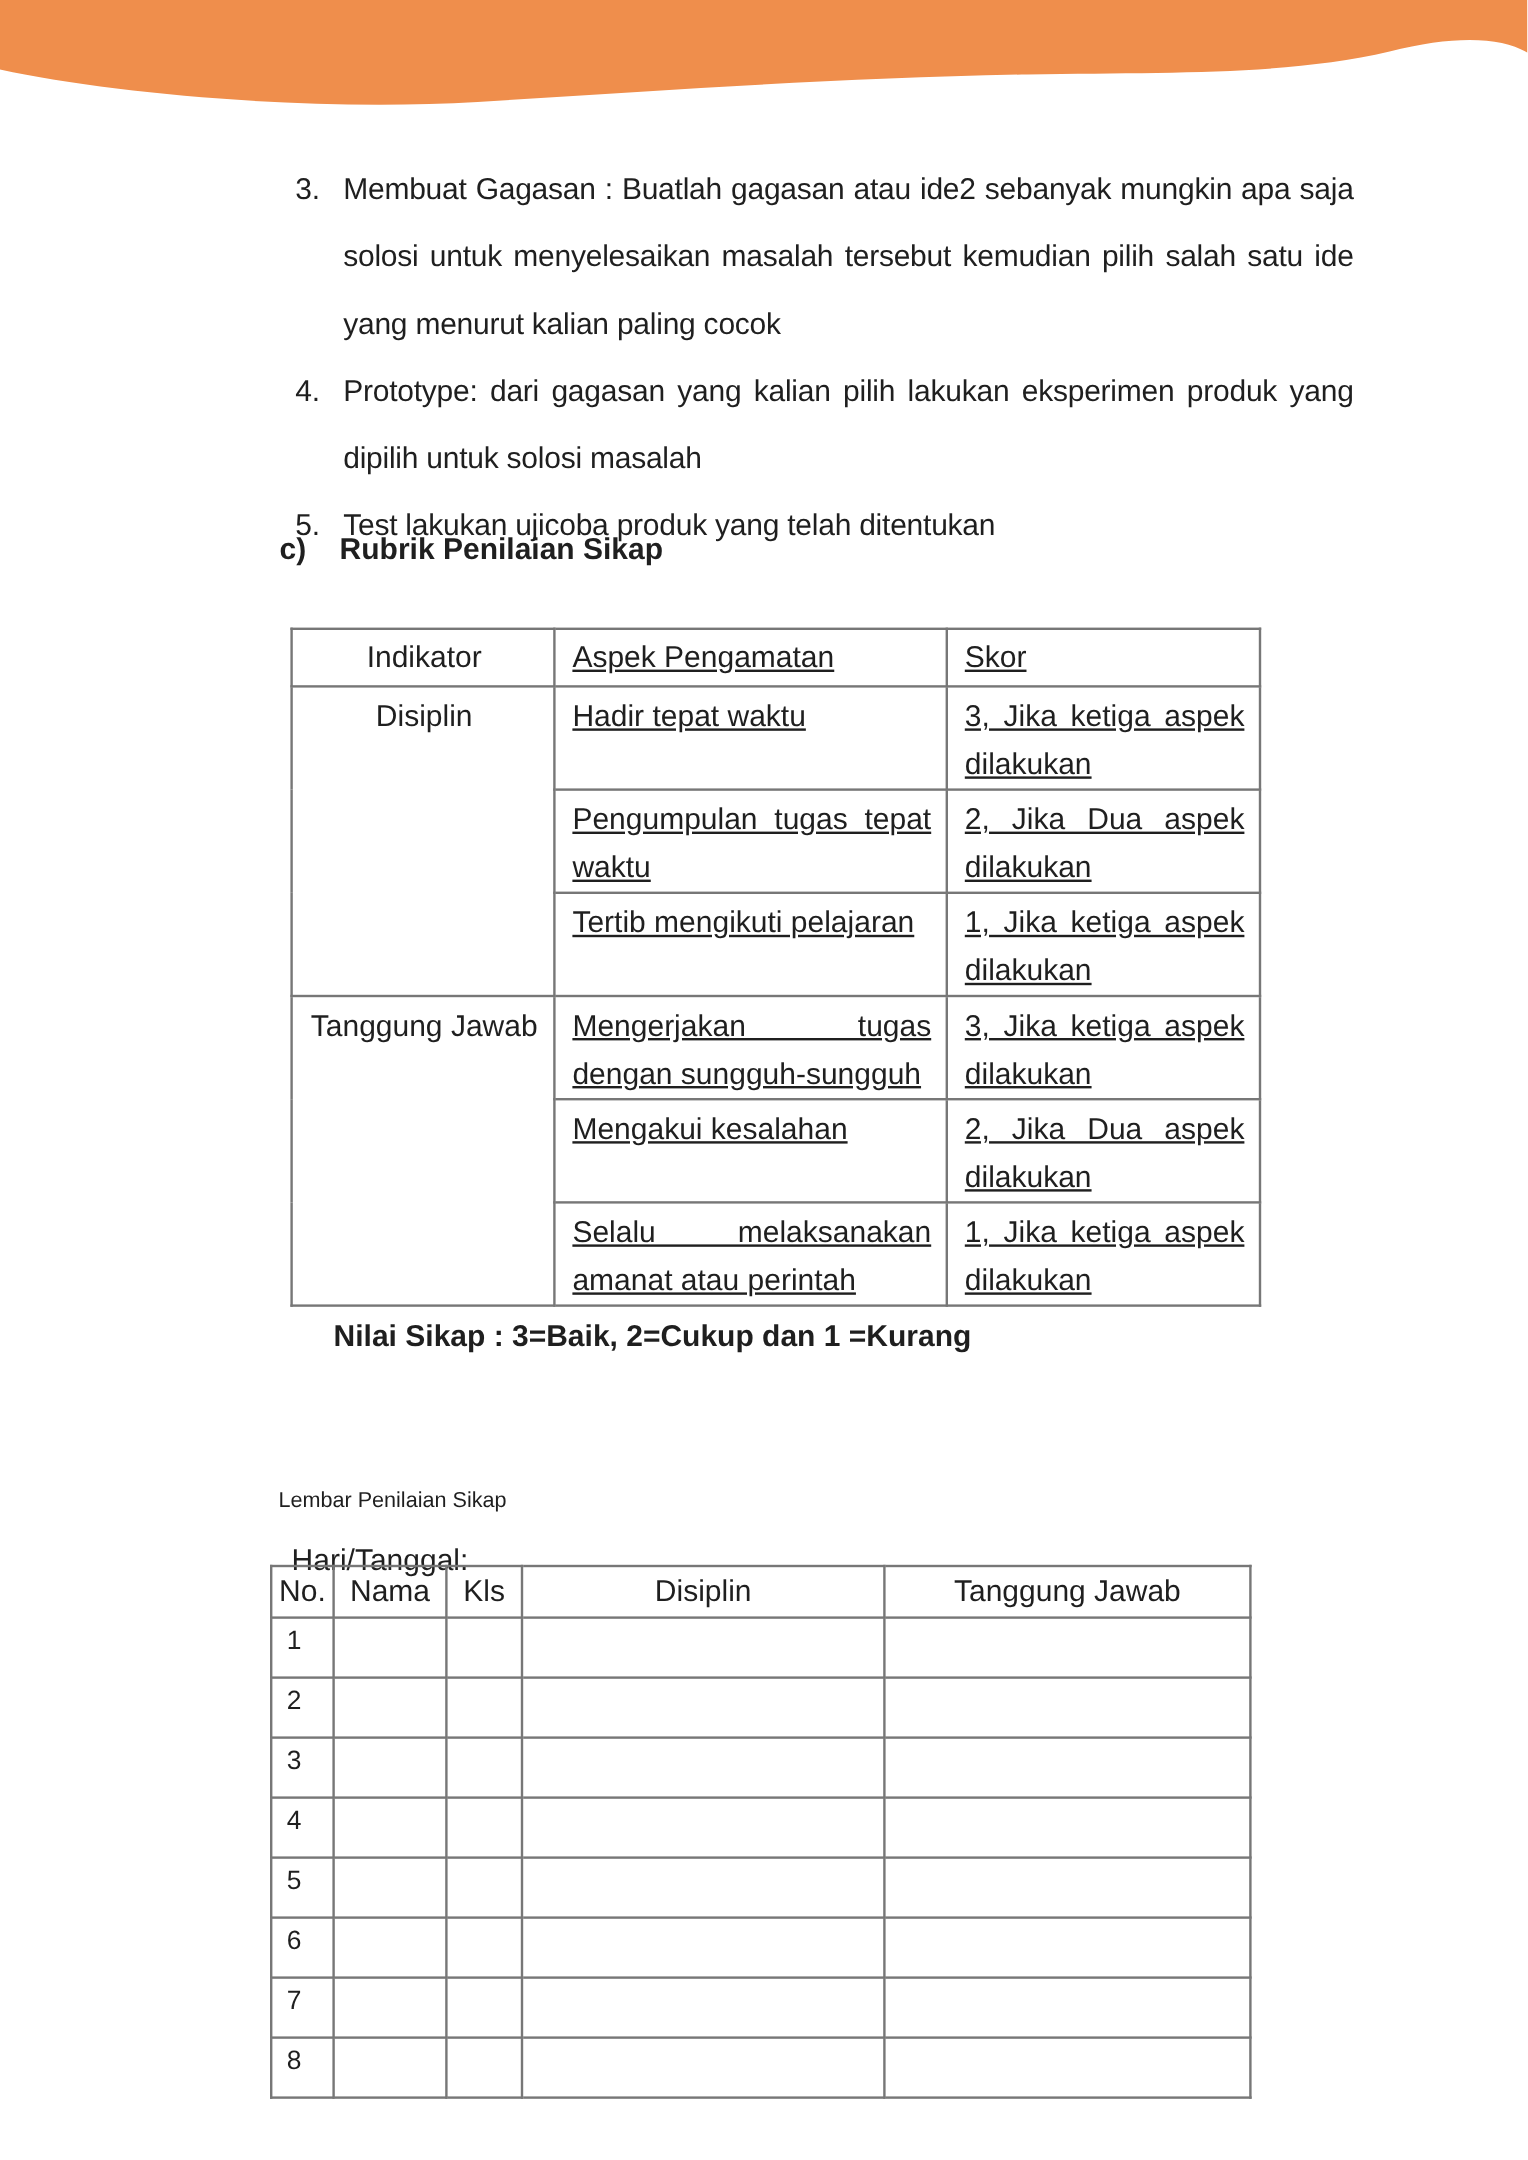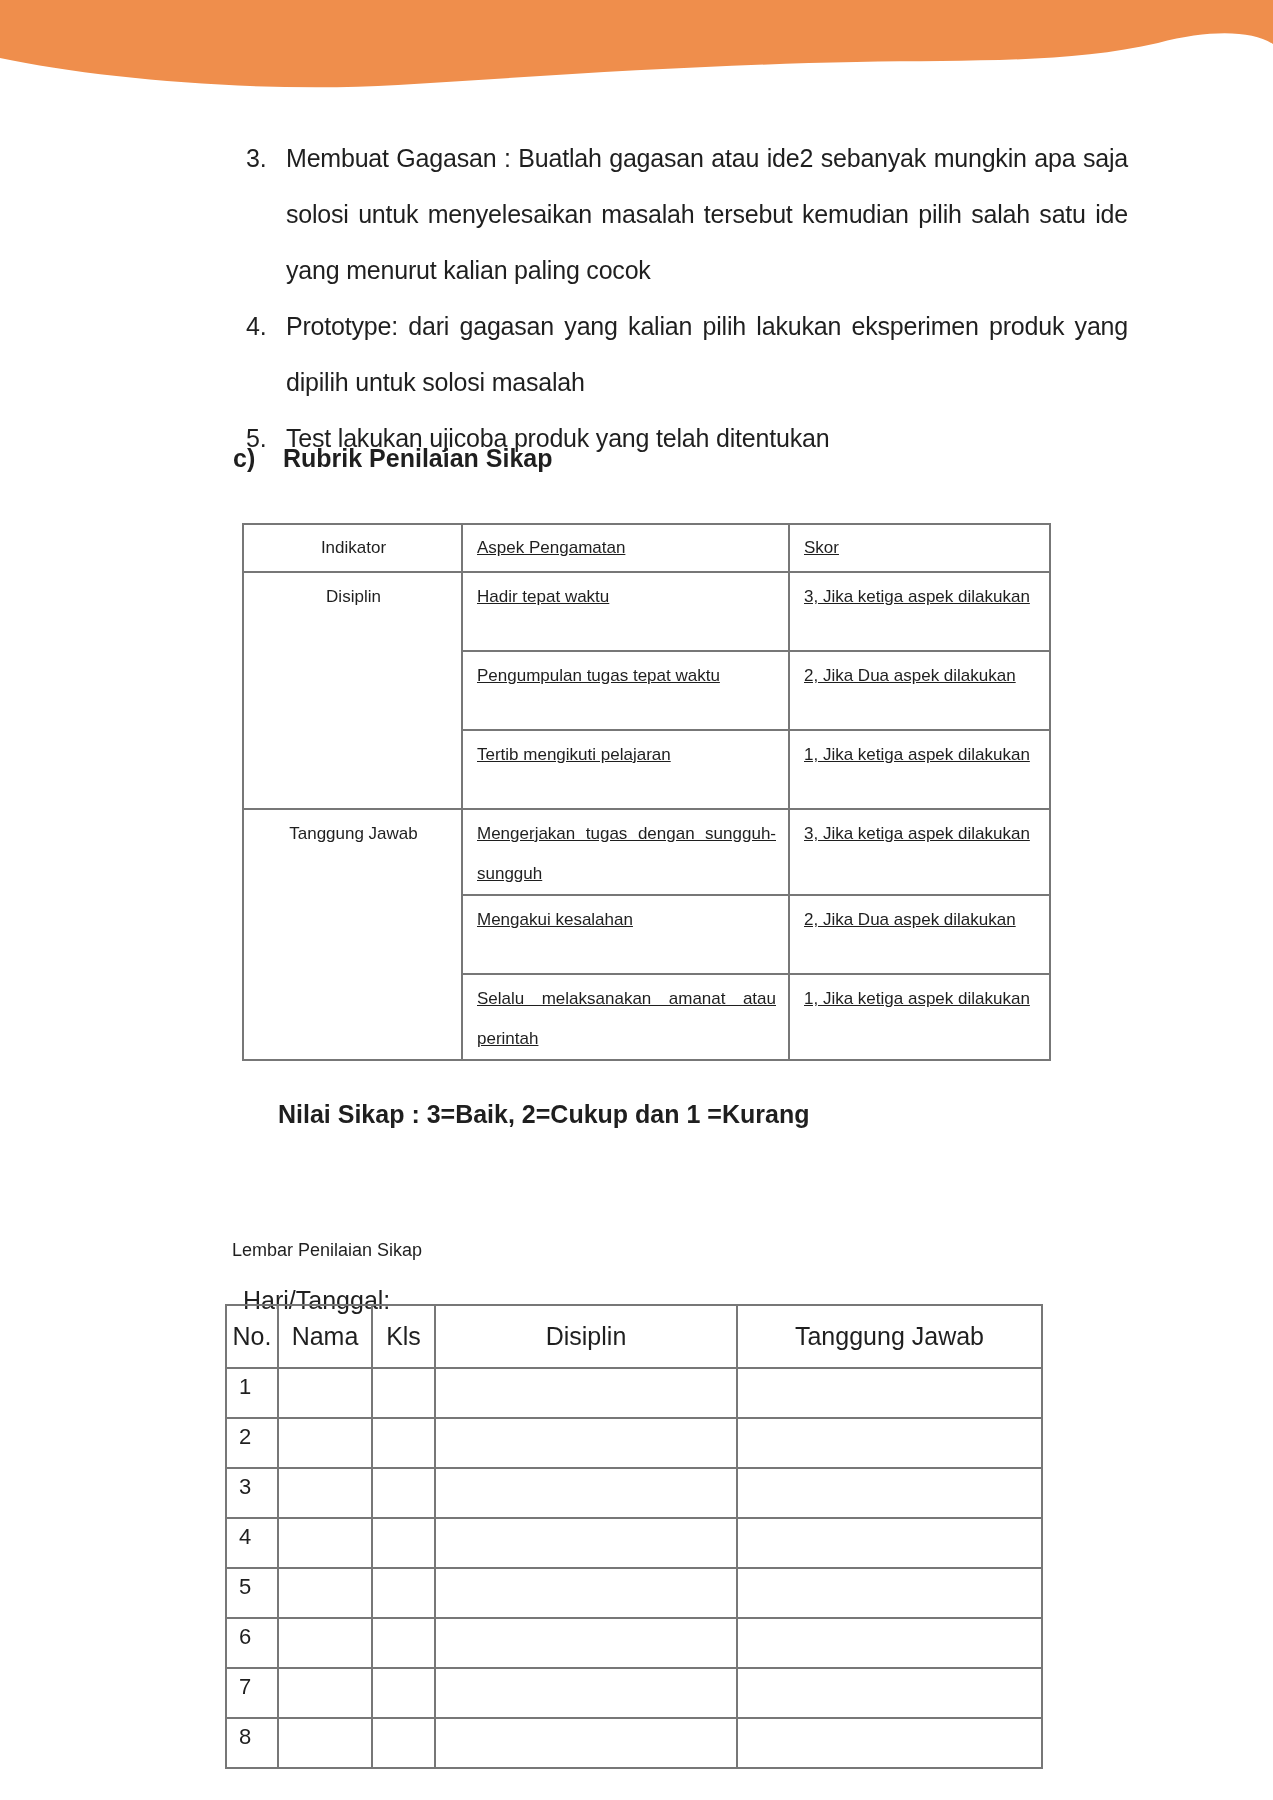--- a/index.html
+++ b/index.html
@@ -45,21 +45,21 @@
     margin-left: 28px;
   }
   .section-heading .marker { display: inline-block; width: 50px; }
   
   table { border-collapse: collapse; table-layout: fixed; }
   .rubric {
     position: absolute;
     top: 523px;
     left: 242px;
     width: 807px;
-    font-size: 17px;
+    font-size: 25px;
   }
   .rubric th, .rubric td {
     border: 2px solid #777777;
     padding: 4px 12px 0 14px;
     vertical-align: top;
     line-height: 40px;
     font-weight: normal;
     overflow: hidden;
   }
   .rubric tr.hdr { height: 48px; }
@@ -97,21 +97,21 @@
     left: 225px;
     width: 816px;
     font-size: 25px;
   }
   .assess th, .assess td {
     border: 2px solid #777777;
     font-weight: normal;
     overflow: hidden;
   }
   .assess tr.hdr { height: 40px; }
-  .assess th { text-align: center; vertical-align: middle; padding: 16px 4px; margin-top: 16px; }
+  .assess th { text-align: center; vertical-align: middle; padding: 6px 4px; margin-top: 16px; }
   .assess tr.datarow { height: 50px; }
   .assess td {
     vertical-align: top;
     text-align: left;
     padding: 4px 4px 0 12px;
     font-size: 22px;
     line-height: 1.3;
   }
 </style>
 </head>

